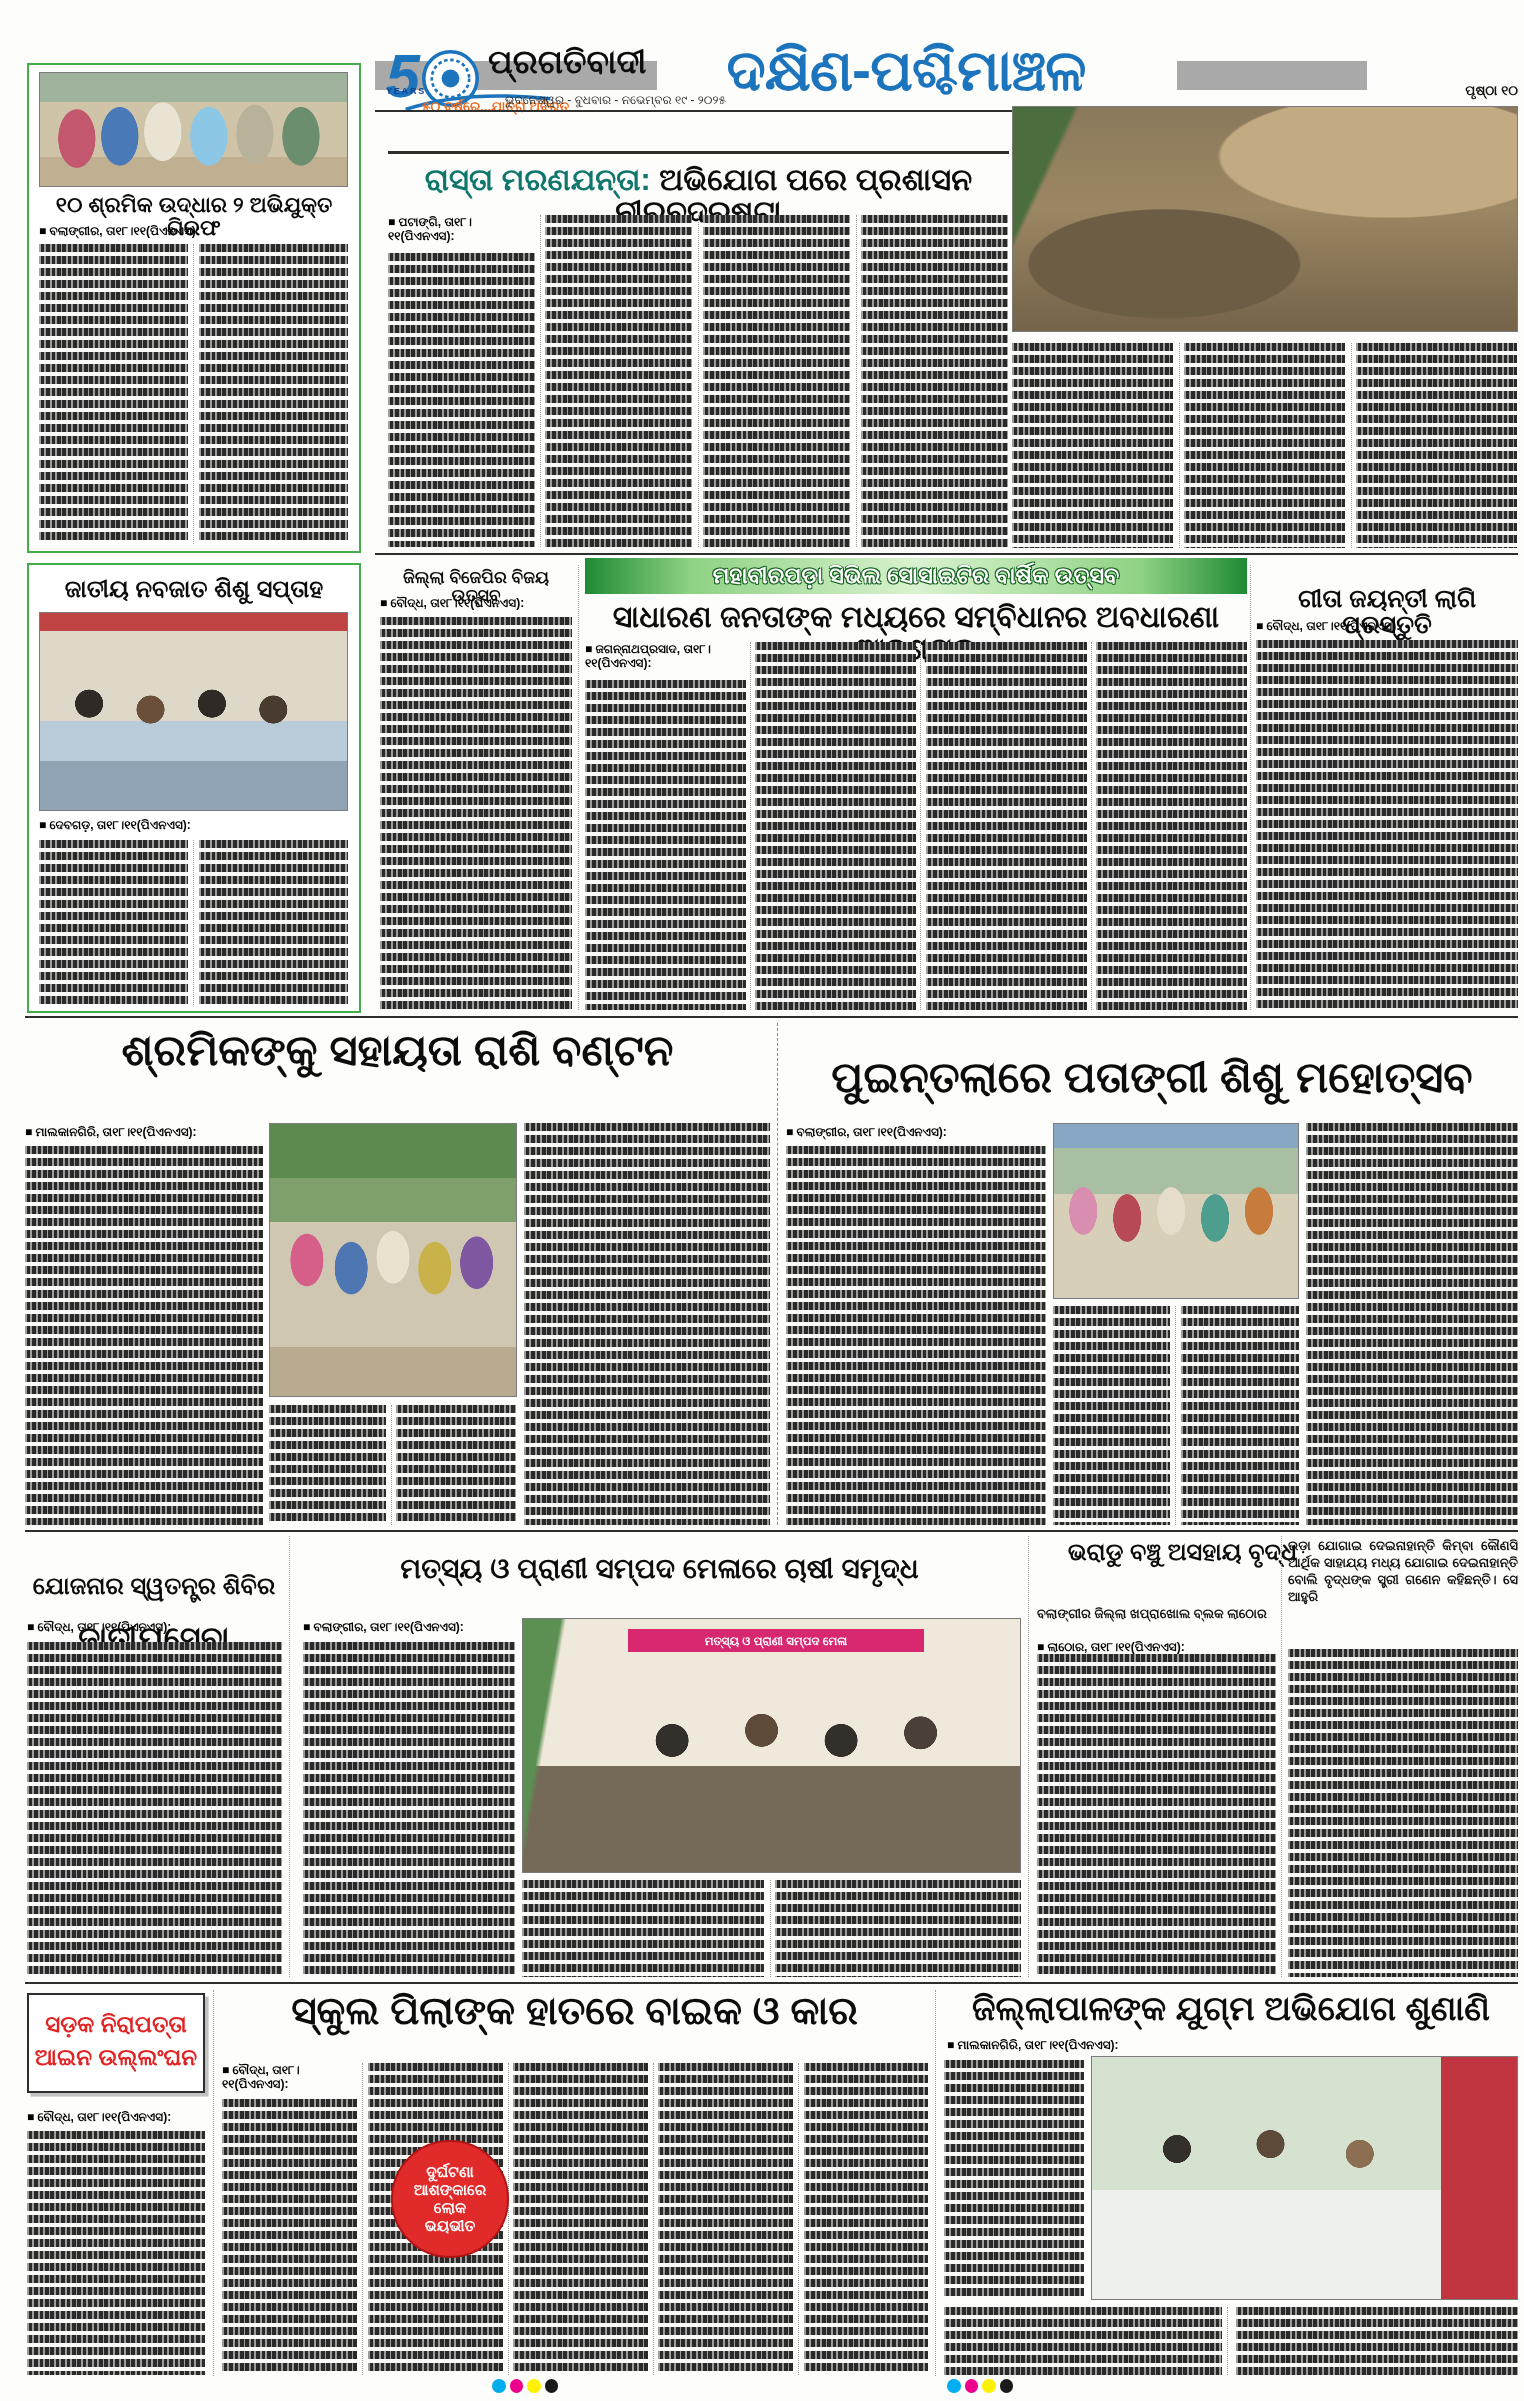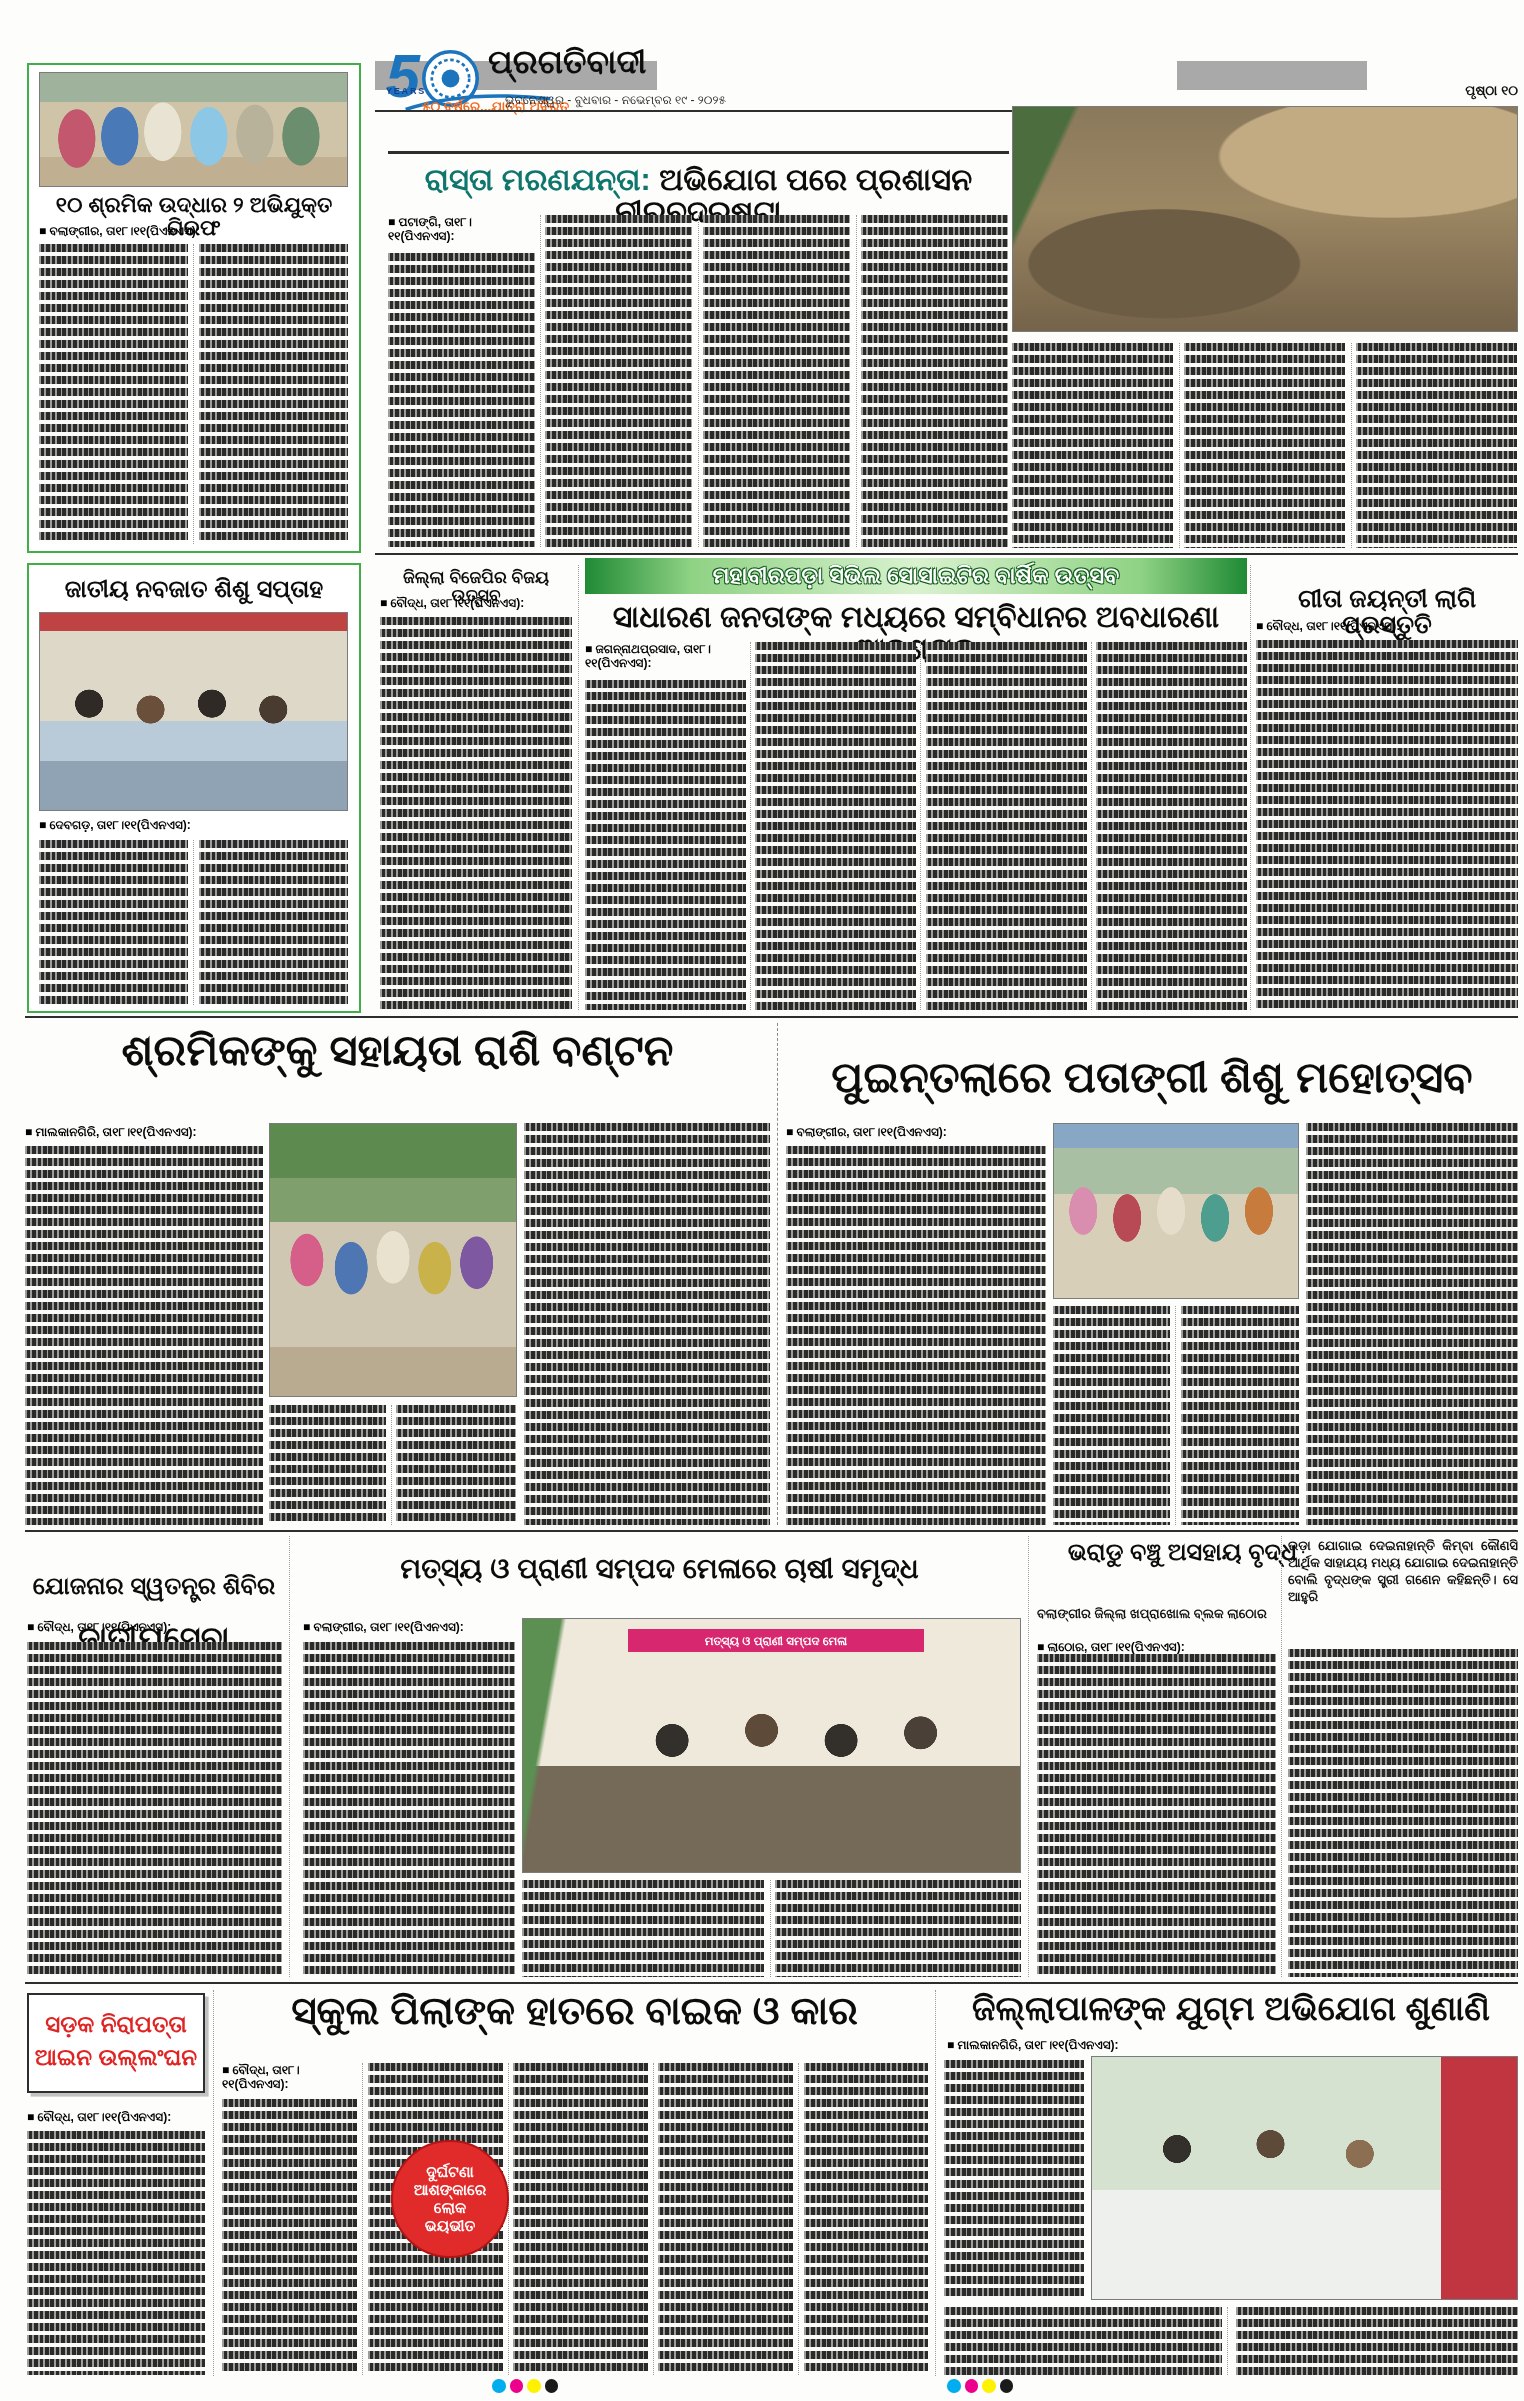--- a/index.html
+++ b/index.html
@@ -98,20 +98,21 @@
   </span>
   <div class="a" style="left:386px;top:86px;font-size:9px;font-weight:700;letter-spacing:1.8px;color:#173f8f">YEARS</div>
   <div class="a" style="left:488px;top:43px;font-size:33px;font-weight:800;color:#0c0c0c">ପ୍ରଗତିବାଦୀ</div>
   <span class="a" style="left:402px;top:88px;width:152px;height:25px">
     <svg width="152" height="25" viewBox="0 0 170 28">
         <path d="M4,24 Q70,2 166,12" stroke="#1c74bc" stroke-width="4" fill="none"></path>
       </svg>
   </span>
   <div class="a" style="left:422px;top:99px;font-size:13.5px;font-weight:700;color:#f26a1f">୫୦ ବର୍ଷରେ...ଯାତ୍ରା ଅବିରତ</div>
 
+  <div class="a hc" style="left:619px;top:41px;width:574px;font-size:57px;letter-spacing:-0.9px;color:#1c74bc">ଦକ୍ଷିଣ-ପଶ୍ଚିମାଞ୍ଚଳ</div>
   <div class="a" style="left:505px;top:93px;font-size:12px;font-weight:400;color:#222">ଭୁବନେଶ୍ୱର - ବୁଧବାର - ନଭେମ୍ବର ୧୯ - ୨୦୨୫</div>
   <div class="a" style="left:1435px;top:83px;width:83px;text-align:right;font-size:13.5px;font-weight:800">ପୃଷ୍ଠା ୧୦</div>
   <div class="a hr" style="left:375px;top:110px;width:1143px;height:1.8px"></div>
 
   <div class="a gbox" style="left:27px;top:63px;width:334px;height:490px"></div>
   <div class="a photo ph-rescue" style="left:39px;top:72px;width:309px;height:115px"></div>
   <div class="a hc" style="left:36px;top:194px;width:316px;font-size:21.5px">୧୦ ଶ୍ରମିକ ଉଦ୍ଧାର ୨ ଅଭିଯୁକ୍ତ ଗିରଫ</div>
   <div class="a dl" style="left:39px;top:224px;width:309px">■ ବଲାଙ୍ଗୀର, ତା୧୮।୧୧(ପିଏନଏସ):</div>
   <div class="a sim" style="left:39px;top:244px;width:149px;height:300px"></div>
   <div class="a vdot" style="left:193px;top:244px;width:0;height:300px"></div>

